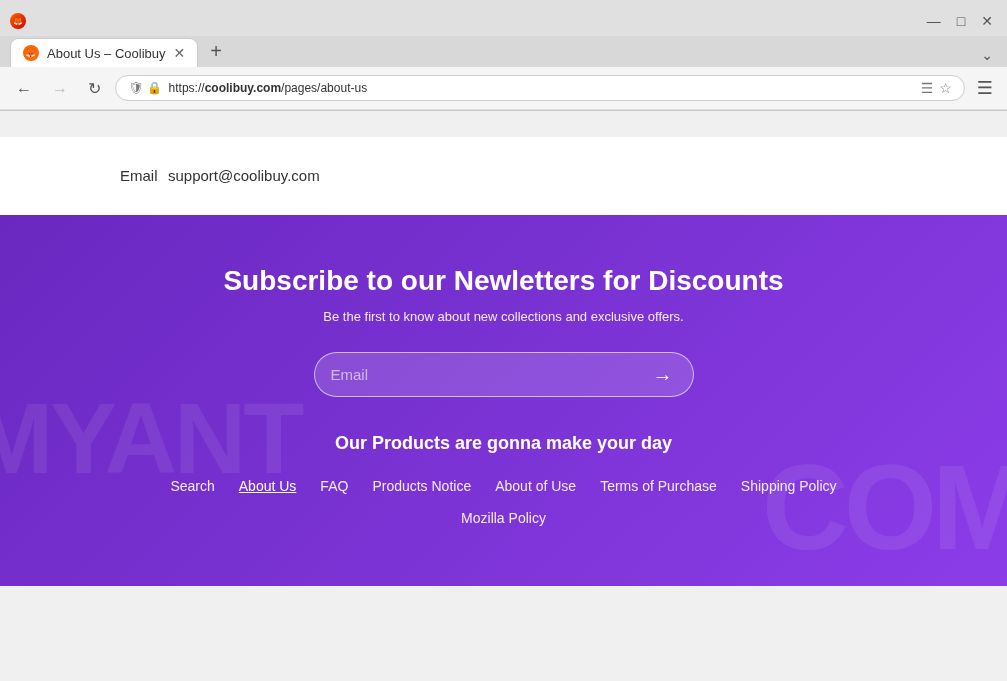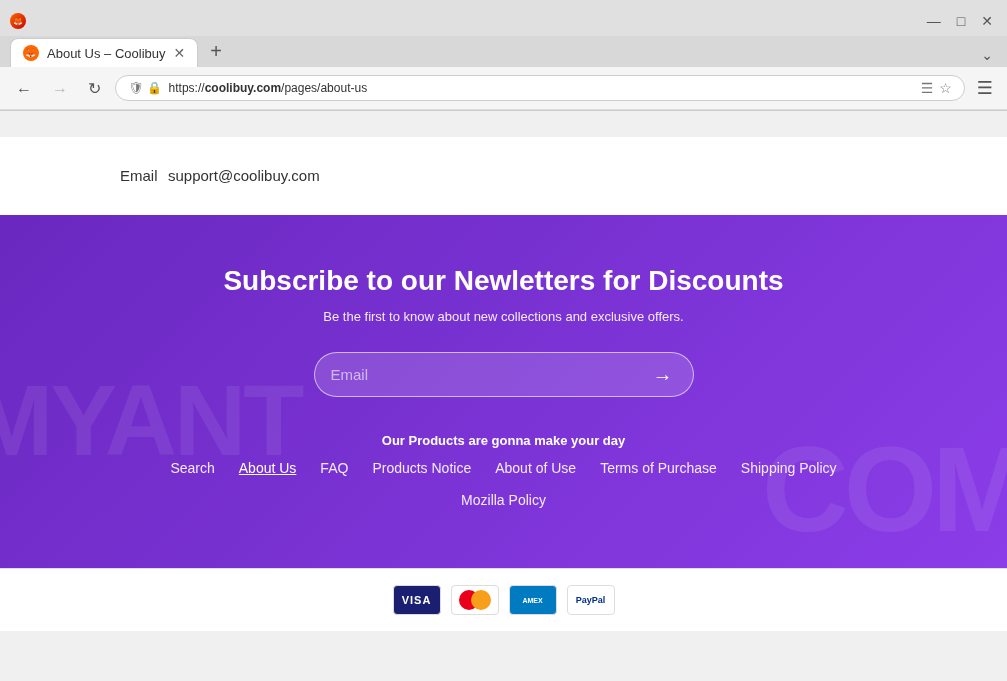--- a/index.html
+++ b/index.html
@@ -248,24 +248,24 @@
     }
     .subscribe-btn {
       background: none;
       border: none;
       color: white;
       font-size: 20px;
       cursor: pointer;
       padding: 0 4px;
     }
     .products-tagline {
-      font-size: 13px;
+      font-size: 18px;
       font-weight: bold;
       color: white;
-      margin-bottom: 12px;
+      margin-bottom: 24px;
     }
     .footer-links {
       display: flex;
       justify-content: center;
       flex-wrap: wrap;
       gap: 24px;
       margin-bottom: 16px;
     }
     .footer-link {
       color: rgba(255,255,255,0.9);
@@ -391,24 +391,13 @@
       <a class="footer-link">Products Notice</a>
       <a class="footer-link">About of Use</a>
       <a class="footer-link">Terms of Purchase</a>
       <a class="footer-link">Shipping Policy</a>
     </div>
     <div class="footer-links-row2">
       <a class="footer-link">Mozilla Policy</a>
     </div>
   </div>
 
-  <div class="payment-strip">
-    <div class="payment-card visa-card">VISA</div>
-    <div class="payment-card mc-card">
-      <div class="mc-circles">
-        <div class="mc-red"></div>
-        <div class="mc-orange"></div>
-      </div>
-    </div>
-    <div class="payment-card amex-card">AMEX</div>
-    <div class="payment-card paypal-card">PayPal</div>
-  </div>
 </div>
 
 </body></html>

